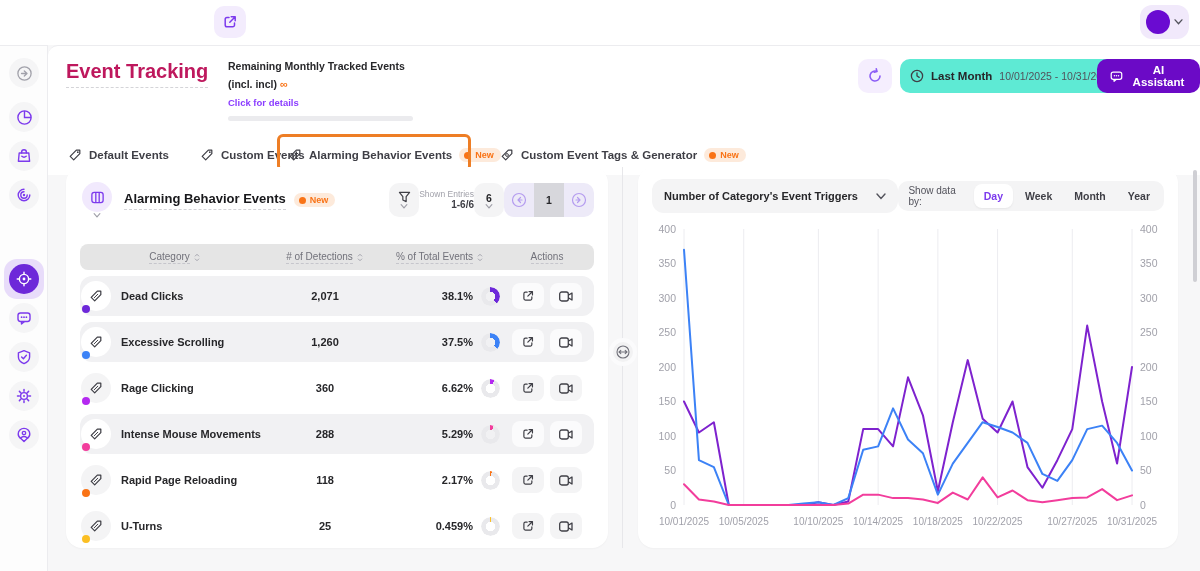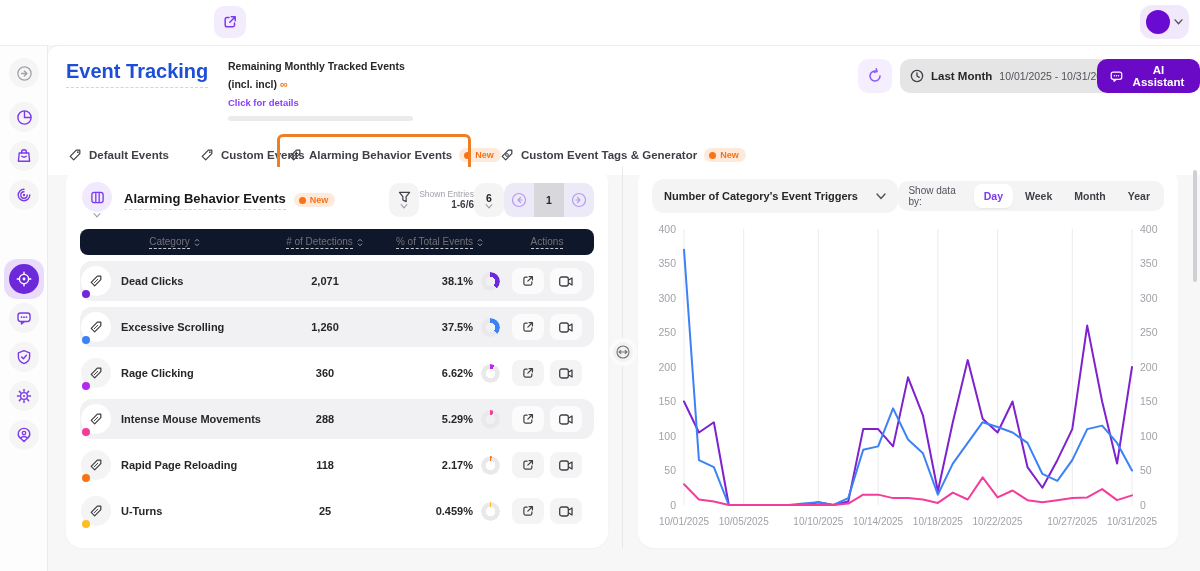--- a/index.html
+++ b/index.html
@@ -17,28 +17,28 @@
 
   
   #sidebar { position:absolute; left:0; top:45px; width:48px; height:526px; background:#fdfdfd; border-right:1px solid #ececef; border-top:1px solid #ececef; }
   .side-ic { position:absolute; left:9px; width:30px; height:30px; border-radius:50%; background:#f5f5f6; display:flex; align-items:center; justify-content:center; color:#7c3aed; cursor:pointer; }
   .side-ic.muted { color:#a1a1aa; }
   .side-active-wrap { position:absolute; left:4px; width:40px; height:40px; border-radius:13px; background:#e8dcfa; display:flex; align-items:center; justify-content:center; cursor:pointer; }
   .side-active-wrap .inner { width:30px; height:30px; border-radius:50%; background:#6d28d9; color:#fff; display:flex; align-items:center; justify-content:center; }
 
   
   #pagehead { position:absolute; left:48px; top:45px; width:1152px; height:95px; background:#fff; border-top:1px solid #ececef; border-top-left-radius:10px; }
-  .page-title { position:absolute; left:18px; top:14px; font-size:20px; font-weight:700; color:#1d4ed8; padding-bottom:4px; border-bottom:1.5px dashed #d4d4d8; }
+  .page-title { position:absolute; left:18px; top:14px; font-size:20px; font-weight:700; color:#be185d; padding-bottom:4px; border-bottom:1.5px dashed #d4d4d8; }
   .remain-block { position:absolute; left:180px; top:10px; width:200px; }
   .remain-label { font-size:10.5px; font-weight:700; color:#27272a; line-height:1.25; }
   .inf-badge { color:#f97316; font-weight:700; font-size:11px; margin-left:3px; }
   .details-link { font-size:9.5px; font-weight:700; color:#8b3dff; cursor:pointer; display:inline-block; margin-top:1px; }
   .progress-track { margin-top:6px; width:185px; height:5px; border-radius:3px; background:#ebebee; }
   .refresh-btn { position:absolute; left:810px; top:13px; width:34px; height:34px; border:none; border-radius:10px; background:#f5eefe; color:#8b5cf6; display:flex; align-items:center; justify-content:center; cursor:pointer; }
-  .date-pill { position:absolute; left:852px; top:13px; height:34px; border-radius:10px; background:#e5e5e5; display:flex; align-items:center; gap:7px; padding:0 10px; cursor:pointer; color:#27272a; }
+  .date-pill { position:absolute; left:852px; top:13px; height:34px; border-radius:10px; background:#5eead4; display:flex; align-items:center; gap:7px; padding:0 10px; cursor:pointer; color:#27272a; }
   .date-pill .dlabel { font-size:11.5px; font-weight:700; }
   .date-pill .drange { font-size:10.5px; color:#52525b; }
   .ai-btn { position:absolute; left:1049px; top:13px; height:34px; padding:0 13px; border:none; border-radius:10px; background:#6b0ac6; color:#fff; font-size:11.5px; font-weight:700; display:flex; align-items:center; gap:7px; cursor:pointer; font-family:inherit; }
 
   
   #tabs { position:absolute; left:48px; top:140px; width:1152px; height:35px; background:#fff;text-align:right; }
   .tab { position:absolute; top:0; height:30px; display:flex; align-items:center; gap:7px; font-size:11.5px; font-weight:700; color:#3f3f46; cursor:pointer; }
   .tab svg { color:#3f3f46; }
   .new-badge { display:inline-flex; align-items:center; gap:4px; background:#fdeadb; border-radius:9px; padding:2px 7px 2px 5px; font-size:9px; font-weight:700; color:#f97316; }
   .new-badge::before { content:""; width:7px; height:7px; border-radius:50%; background:#f97316; }
@@ -58,21 +58,21 @@
   .funnel-btn { width:30px; height:34px; border:none; background:#f4f4f5; border-radius:10px; color:#3f3f46; display:flex; flex-direction:column; align-items:center; justify-content:center; gap:1px; cursor:pointer; }
   .shown { text-align:right; line-height:1.2; }
   .shown .s1 { font-size:8.5px; color:#a1a1aa; }
   .shown .s2 { font-size:10px; font-weight:700; color:#3f3f46; }
   .pagesize { width:30px; height:34px; background:#f4f4f5; border-radius:10px; display:flex; flex-direction:column; align-items:center; justify-content:center; font-size:10.5px; font-weight:700; color:#27272a; cursor:pointer; }
   .pager { height:34px; background:#edeaf8; border-radius:10px; display:flex; align-items:center; overflow:hidden; }
   .pager .nav { width:30px; height:34px; border:none; background:transparent; color:#b49bef; display:flex; align-items:center; justify-content:center; cursor:pointer; }
   .pager .cur { width:30px; height:34px; background:#d7d7dc; display:flex; align-items:center; justify-content:center; font-size:10.5px; font-weight:700; color:#27272a; }
 
   
-  .thead { display:flex; align-items:center; height:26px; background:#0f172a; border-radius:8px; margin-top:8px; font-size:10px; color:#71717a; }
+  .thead { display:flex; align-items:center; height:26px; background:#e5e5e5; border-radius:8px; margin-top:23px; font-size:10px; color:#71717a; }
   .th { display:flex; align-items:center; justify-content:center; gap:3px; }
   .th span { border-bottom:1px dashed #c6c6cc; padding-bottom:1px; }
   .col-cat { width:190px; }
   .col-cnt { width:110px; }
   .col-pct { width:120px; }
   .col-act { flex:1; }
   .trow { display:flex; align-items:center; height:40px; border-radius:12px; margin-top:6px; background:#fff; cursor:pointer; }
   .trow.hl { background:#f1f1f3; }
   .trow .cat { width:190px; display:flex; align-items:center; gap:10px; padding-left:1px; }
   .row-ic { position:relative; width:30px; height:30px; border-radius:50%; background:#f4f4f5; display:flex; align-items:center; justify-content:center; color:#3f3f46; flex:0 0 30px; }

